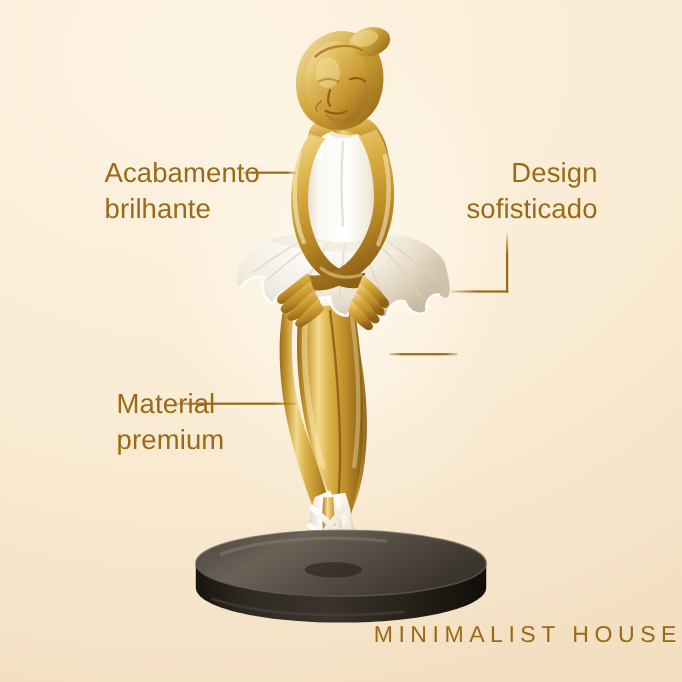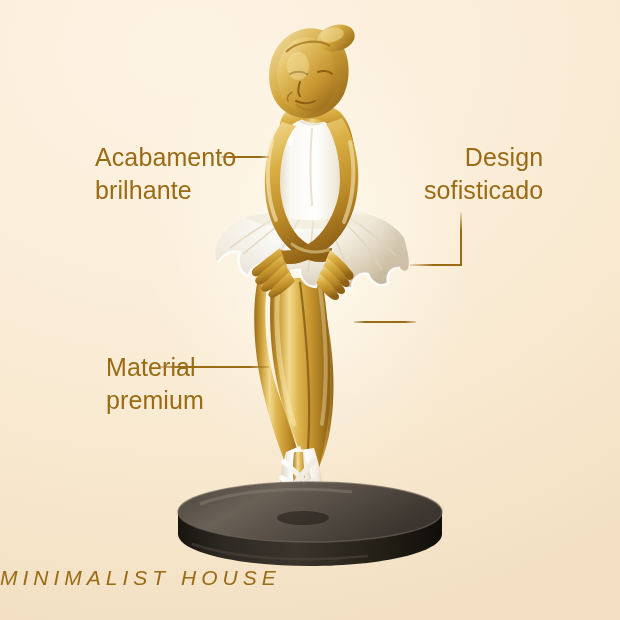--- a/index.html
+++ b/index.html
@@ -65,26 +65,25 @@
   #conn-design .h {
     position: absolute; left: 0; bottom: 0; height: 2px; width: 52px;
     background: linear-gradient(270deg, #9a6a15 0%, #9a6a15 55%, rgba(154,106,21,.18) 100%);
   }
 
   
   #brand {
     position: absolute;
     left: 0; right: 0;
     top: 566px;
-    text-align: left;
+    text-align: right;
     color: #9a6a15;
     font-size: 21px;
     letter-spacing: 5.0px;
     font-weight: 400;
-    font-style: italic;
   }
 
   
   #statue {
     position: absolute;
     left: 0; top: 0;
     width: 620px; height: 620px;
     pointer-events: none;
   }
 </style>

